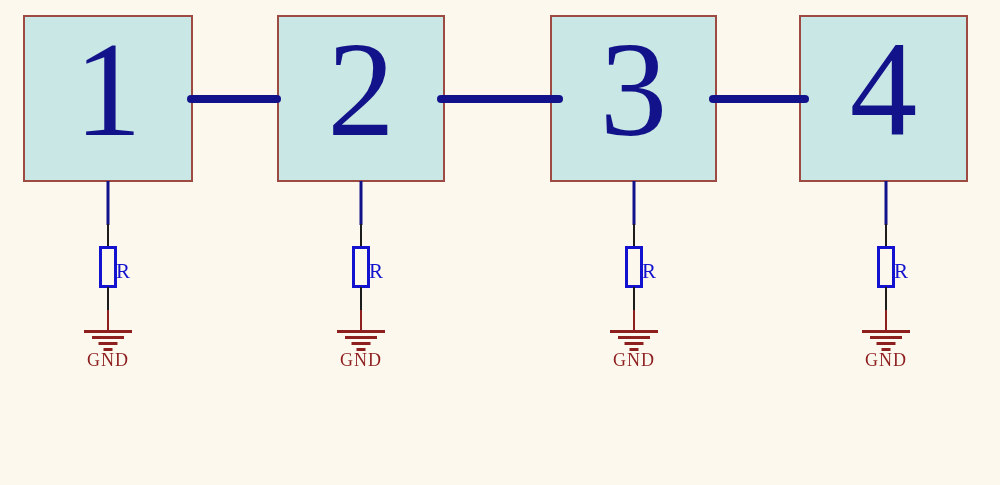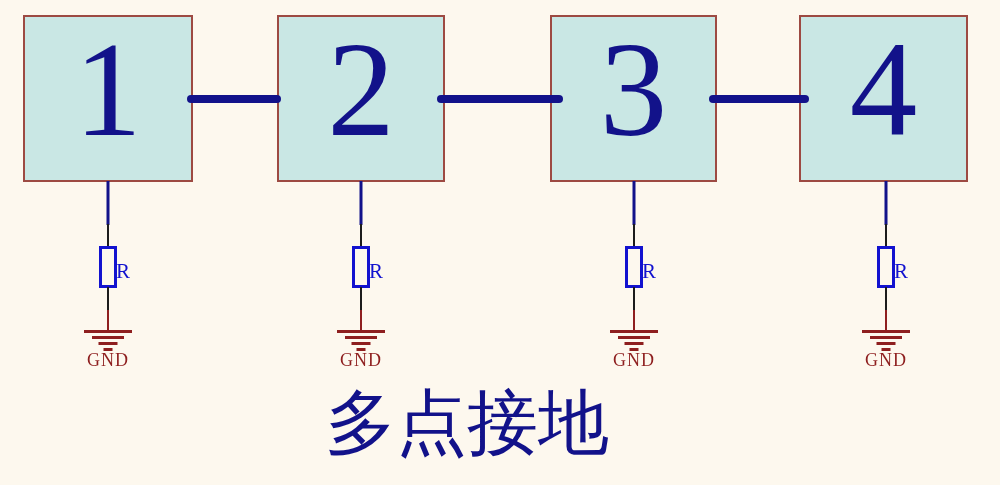--- a/index.html
+++ b/index.html
@@ -146,15 +146,14 @@
     <span class="r-label">R</span>
     <div class="w-blk-b"></div>
     <div class="w-red"></div>
     <div class="gbar gbar-1"></div>
     <div class="gbar gbar-2"></div>
     <div class="gbar gbar-3"></div>
     <div class="gbar gbar-4"></div>
     <span class="gnd-label">GND</span>
   </div>
 
-  <div class="title">多点接地</div>
 
 </div>
 
 </body></html>

